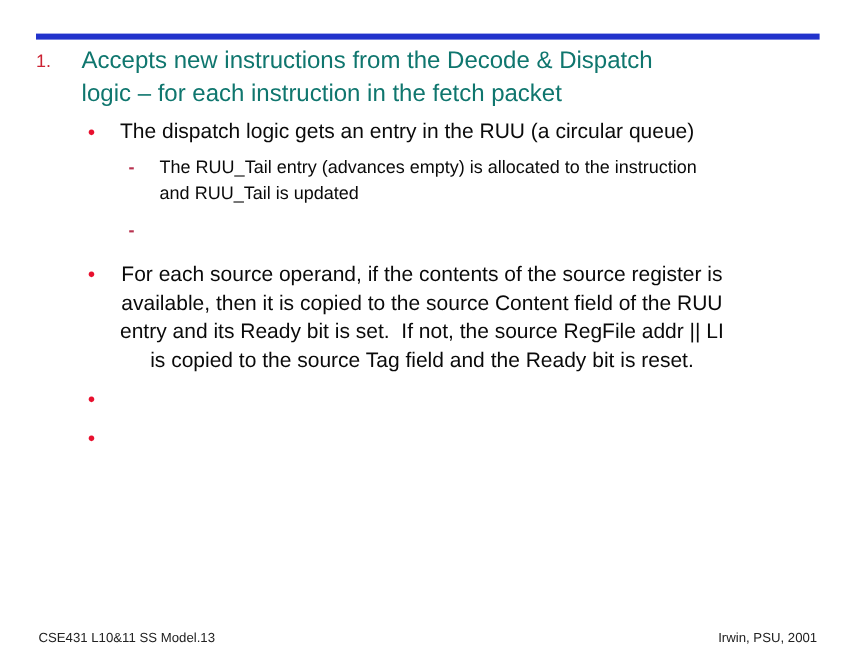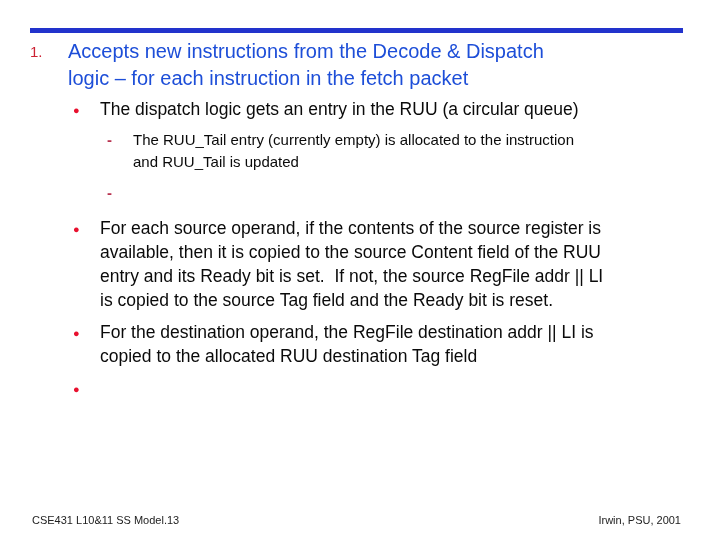--- a/index.html
+++ b/index.html
@@ -36,52 +36,52 @@
 
   .l1 { padding-left: 30px; margin-bottom: 5px; }
   .l1 .num {
     width: 38px;
     flex: 0 0 38px;
     color: #cc2233;
     font-size: 15px;
     line-height: 27px;
     font-weight: normal;
   }
-  .l1 .text { font-size: 20px; line-height: 27px; color: #1d4ed8; }
+  .l1 .text { font-size: 20px; line-height: 27px; color: #0f766e; }
 
   .l2 { padding-left: 73px; margin-bottom: 8px; }
   .l2 .marker {
     width: 27px;
     flex: 0 0 27px;
     color: #e8102e;
     font-size: 11px;
     line-height: 24px;
     transform: translateY(1px);
   }
-  .l2 .text { font-size: 17.5px; line-height: 24px; color: #0a0a0a; }
+  .l2 .text { font-size: 17.5px; line-height: 24px; color: #0a0a0a; text-align: center; }
 
   .l3 { padding-left: 107px; margin-bottom: 9px; }
   .l3 .marker {
     width: 26px;
     flex: 0 0 26px;
     color: #b83350;
     font-size: 15px;
     font-weight: bold;
     line-height: 22px;
   }
   .l3 .text { font-size: 15px; line-height: 22px; color: #0a0a0a; }
 
   .gap-after-subs { margin-bottom: 12px; }
 
   
   .footer {
     position: absolute;
     left: 32px;
     right: 39px;
-    bottom: 14px;
+    bottom: 2px;
     display: flex;
     justify-content: space-between;
     font-size: 11px;
     color: #222222;
   }
 </style>
 </head>
 <body>
 
 <div class="slide">
@@ -98,40 +98,38 @@
 logic – for each instruction in the fetch packet</p>
     </div>
 
     <div class="row l2">
       <span class="marker">●</span>
       <p class="text">The dispatch logic gets an entry in the RUU (a circular queue)</p>
     </div>
 
     <div class="row l3">
       <span class="marker">-</span>
-      <p class="text">The RUU_Tail entry (currently empty) is allocated to the instruction
+      <p class="text">The RUU_Tail entry (advances empty) is allocated to the instruction
 and RUU_Tail is updated</p>
     </div>
 
     <div class="row l3 gap-after-subs">
       <span class="marker">-</span>
     </div>
 
     <div class="row l2">
       <span class="marker">●</span>
       <p class="text">For each source operand, if the contents of the source register is
 available, then it is copied to the source Content field of the RUU
 entry and its Ready bit is set.  If not, the source RegFile addr || LI
 is copied to the source Tag field and the Ready bit is reset.</p>
     </div>
 
     <div class="row l2">
       <span class="marker">●</span>
-      <p class="text">For the destination operand, the RegFile destination addr || LI is
-copied to the allocated RUU destination Tag field</p>
     </div>
 
     <div class="row l2">
       <span class="marker">●</span>
     </div>
 
   </div>
 
   <div class="footer">
     <span>CSE431  L10&amp;11 SS Model.13</span>

